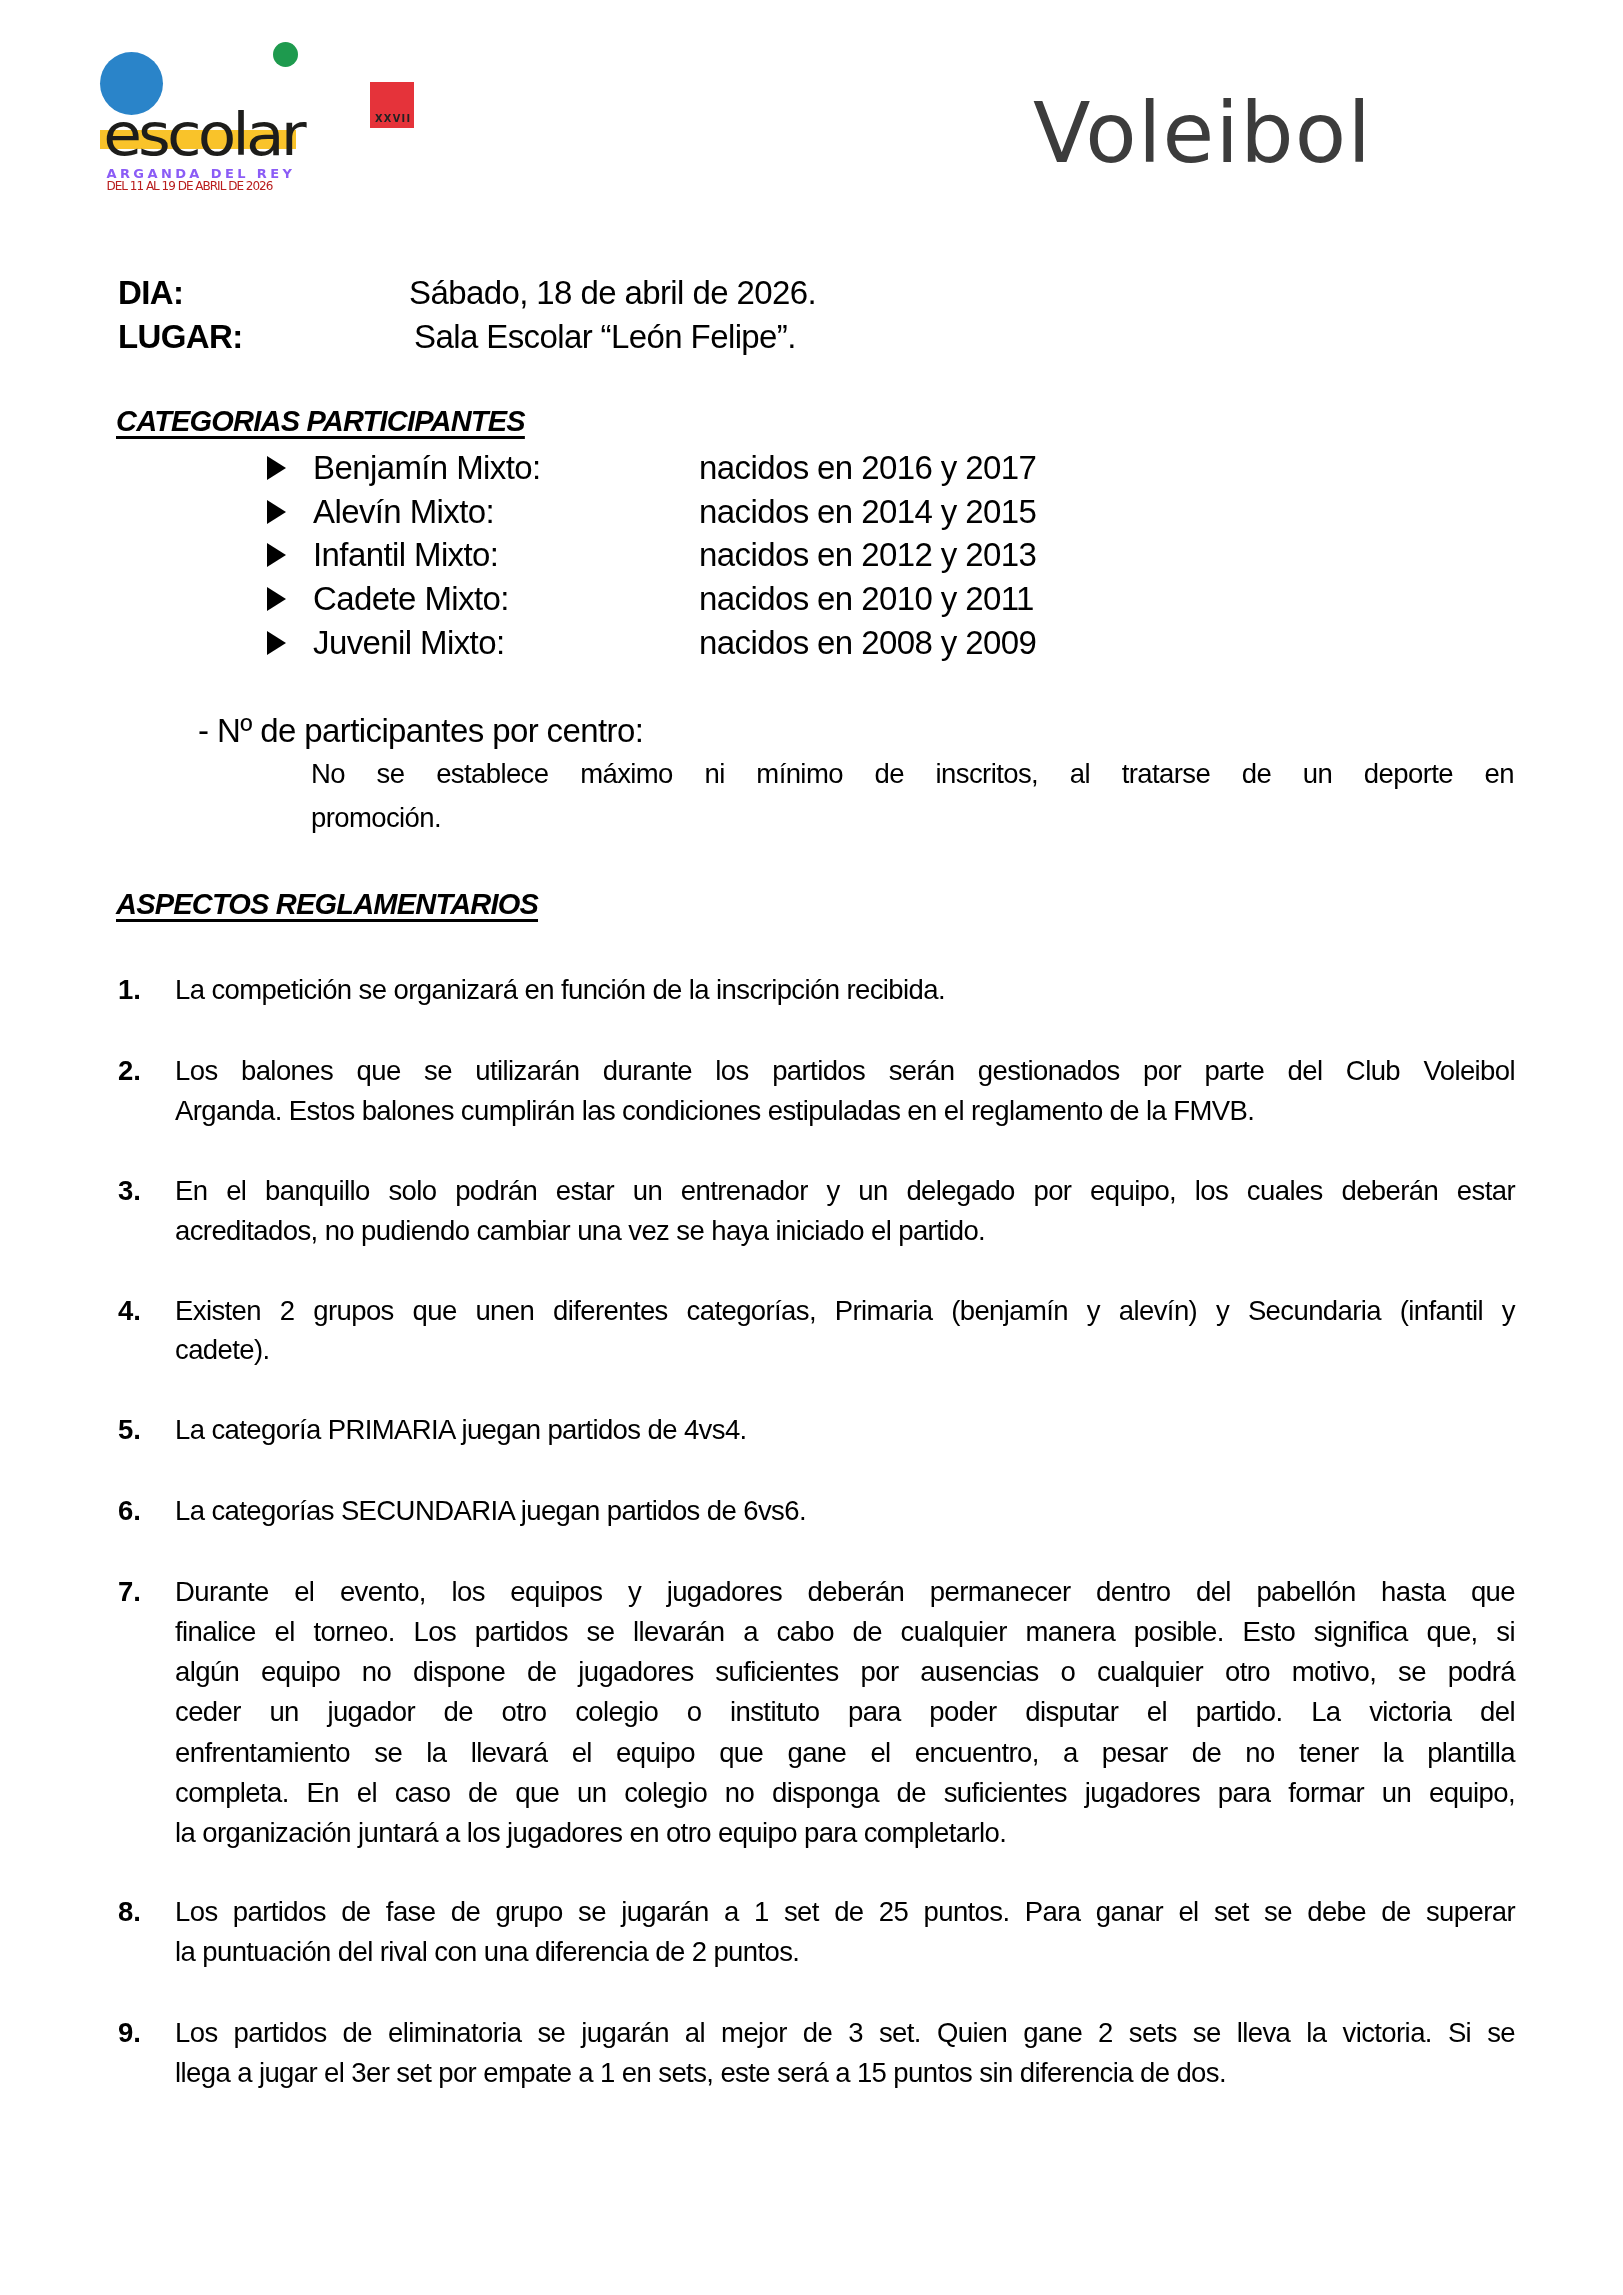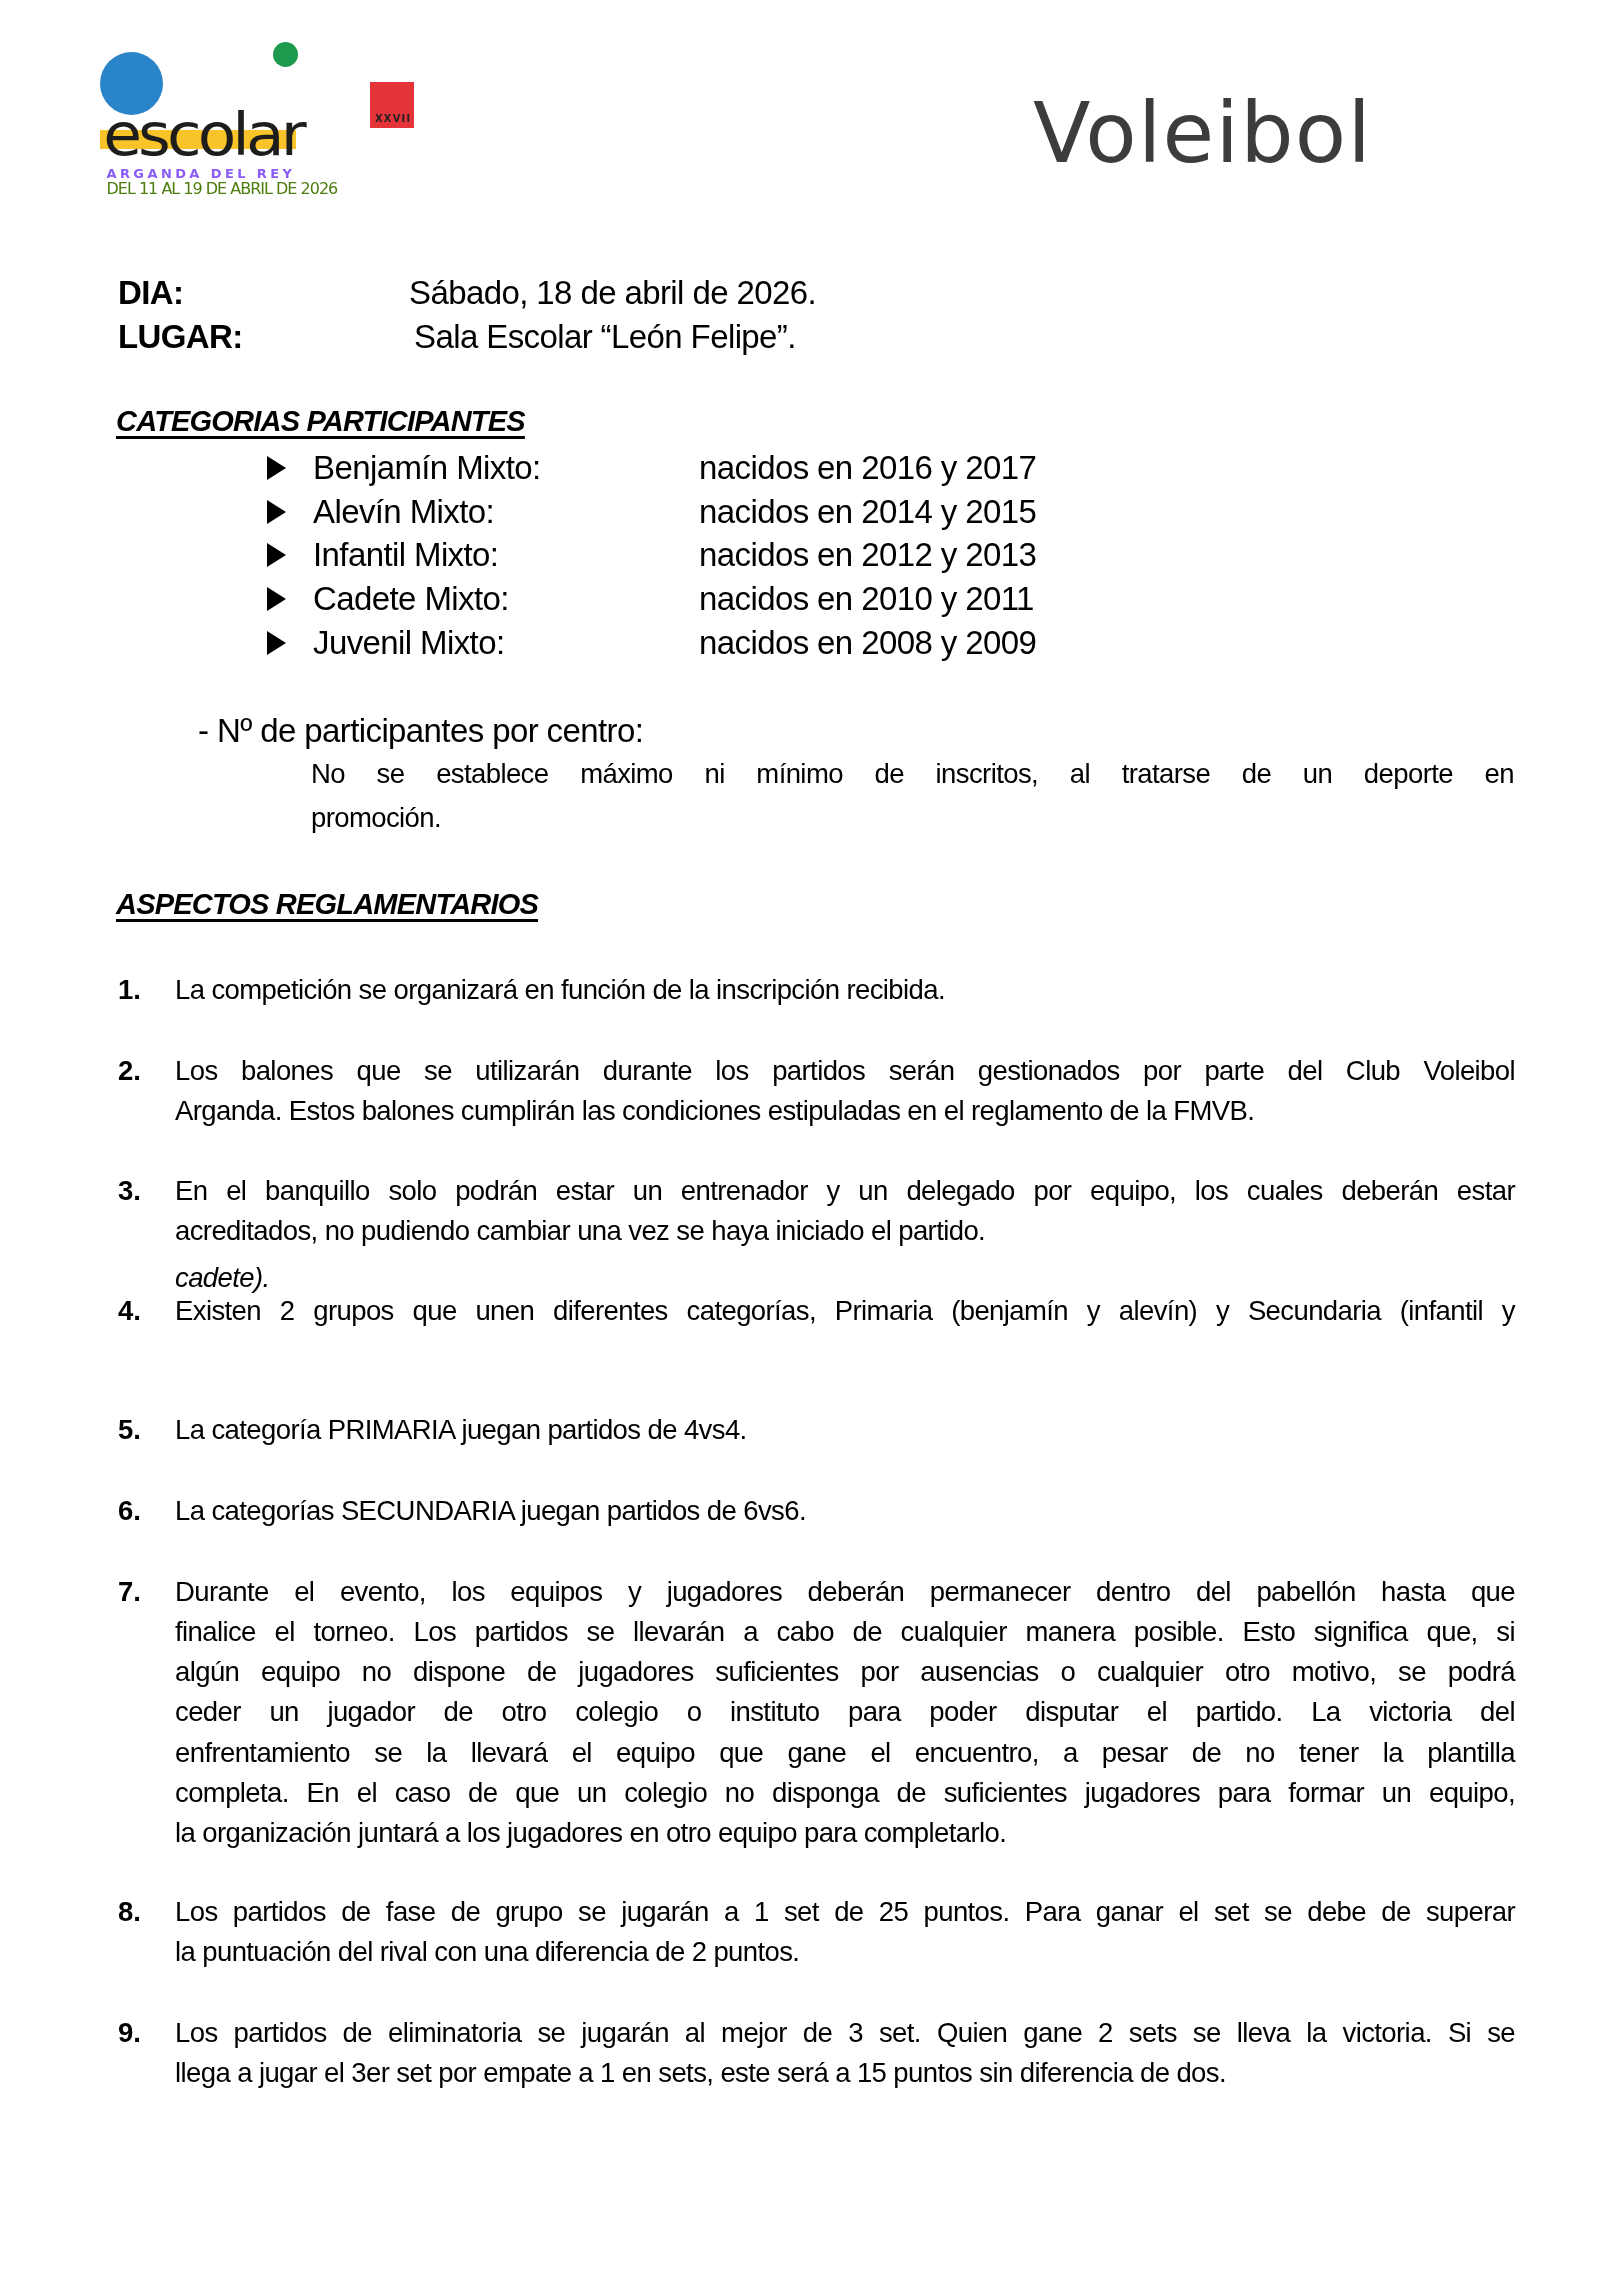--- a/index.html
+++ b/index.html
@@ -14,21 +14,21 @@
   .logo .yellow { position: absolute; left: 2px; top: 94px; width: 196px; height: 19px; }
   .logo .word1 { position: absolute; left: 6.5px; top: 2.6px; font-family: "DejaVu Sans", sans-serif;
                  font-weight: bold; font-size: 68px; line-height: 85px; letter-spacing: -4.6px; color: #1d1d1b; }
   .logo .xxvii { position: absolute; left: 277px; top: 77px; font-family: "DejaVu Sans", sans-serif;
                  font-weight: bold; font-size: 9.8px; letter-spacing: 1.3px; color: #222; }
   .logo .word2 { position: absolute; left: 5.2px; top: 64px; font-family: "DejaVu Sans", sans-serif;
                  font-weight: normal; font-size: 63px; line-height: 65px; letter-spacing: -3.9px; color: #1d1d1b; transform: scaleY(0.92); transform-origin: left bottom; }
   .logo .city { position: absolute; left: 8.5px; top: 130px; font-family: "DejaVu Sans", sans-serif;
                 font-weight: bold; font-size: 13px; letter-spacing: 3.4px; color: #8b5cf6; }
   .logo .dates { position: absolute; left: 8.5px; top: 143px; font-family: "DejaVu Sans", sans-serif;
-                 font-size: 16px; letter-spacing: -1px; color: #4d7c0f; }
+                 font-size: 12px; letter-spacing: -1px; color: #b91c1c; }
 
   
   .title { position: absolute; left: 1033px; top: 84px; font-family: "DejaVu Sans", sans-serif;
            font-size: 84px; line-height: 98px; color: #3c3c3c; letter-spacing: 1.3px; }
 
   
   .t { position: absolute; font-size: 33px; line-height: 39px; white-space: nowrap; letter-spacing: -0.6px; }
   .b { font-weight: bold; }
   .h { position: absolute; font-size: 29px; line-height: 39px; font-weight: bold; font-style: italic;
        text-decoration: underline; text-decoration-thickness: 3.3px; text-underline-offset: 5.2px; letter-spacing: -0.8px; white-space: nowrap; }
@@ -113,21 +113,21 @@
 
   <div>
     <div class="num" style="top:1171px;">3.</div>
     <div class="jl" style="top: 1171px; white-space: normal;">En el banquillo solo podrán estar un entrenador y un delegado por equipo, los cuales deberán estar</div>
     <div class="jl last" style="top: 1211px; white-space: normal;">acreditados, no pudiendo cambiar una vez se haya iniciado el partido.</div>
   </div>
 
   <div>
     <div class="num" style="top:1291px;">4.</div>
     <div class="jl" style="top: 1291px; white-space: normal;">Existen 2 grupos que unen diferentes categorías, Primaria (benjamín y alevín) y Secundaria (infantil y</div>
-    <div class="jl last" style="top: 1258px; white-space: normal; font-style: italic;">cadete).</div>
+    <div class="jl last" style="top: 1330px; white-space: normal;">cadete).</div>
   </div>
 
   <div>
     <div class="num" style="top:1410px;">5.</div>
     <div class="jl last" style="top: 1410px; white-space: normal;">La categoría PRIMARIA juegan partidos de 4vs4.</div>
   </div>
 
   <div>
     <div class="num" style="top:1491px;">6.</div>
     <div class="jl last" style="top: 1491px; white-space: normal;">La categorías SECUNDARIA juegan partidos de 6vs6.</div>

